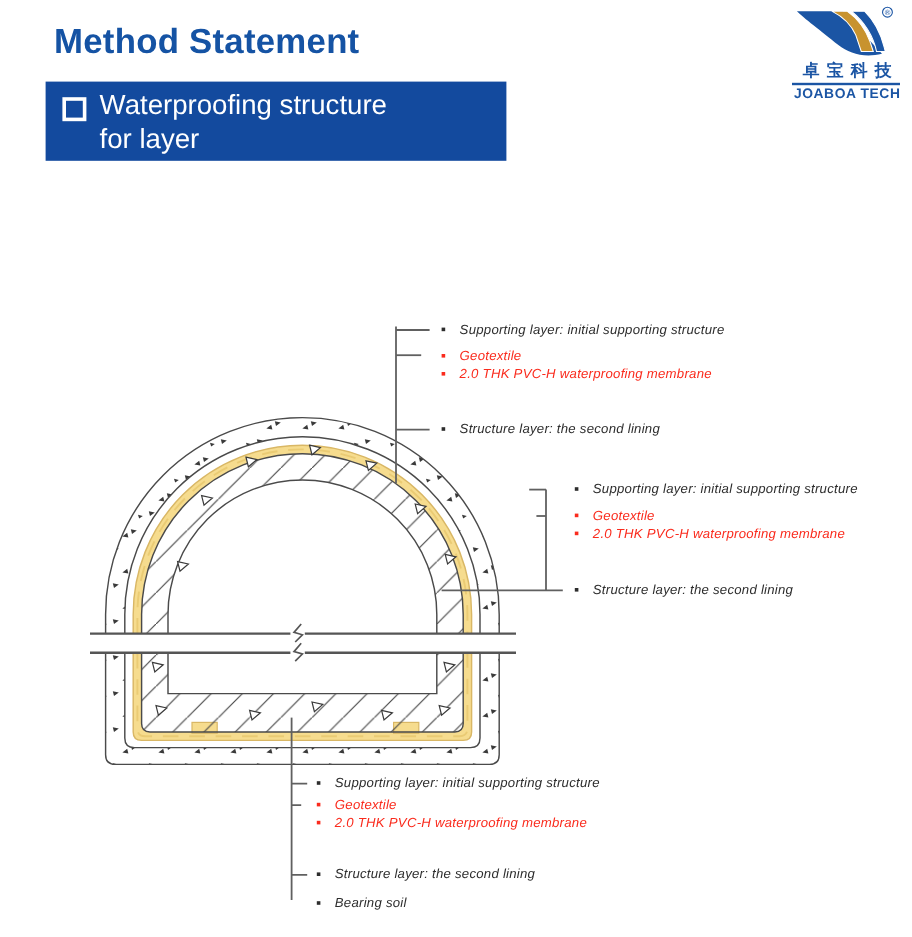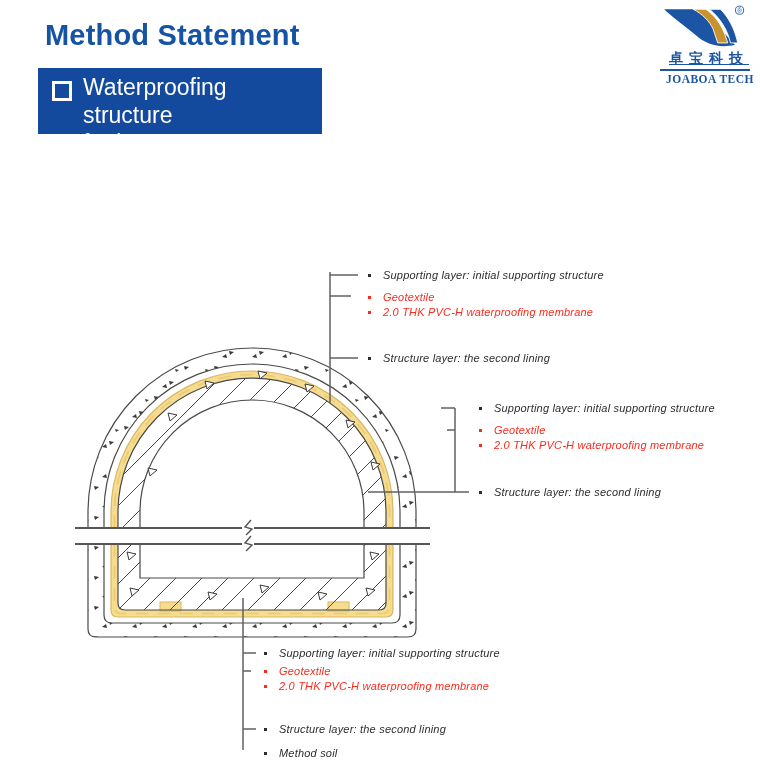--- a/index.html
+++ b/index.html
@@ -6,42 +6,42 @@
   .page{
     position:relative;width:760px;height:781px;background:#ffffff;
     font-family:"Liberation Sans", sans-serif;overflow:hidden;
   }
   
   .doc-title{
     position:absolute;left:45px;top:19px;
     font-size:29px;font-weight:bold;color:#1553A4;letter-spacing:0.2px;
   }
   .banner{
-    position:absolute;left:38px;top:68px;width:284px;height:66px;
+    position:absolute;left:38px;top:68px;width:384px;height:66px;
     background:#134A9E;color:#ffffff;
   }
   .banner-square{
     position:absolute;left:14px;top:13px;width:14px;height:14px;
     border:3px solid #ffffff;background:transparent;
   }
   .banner-text{
     position:absolute;left:45px;top:5px;
     font-size:23px;line-height:28px;font-weight:400;
   }
   
   .logo{position:absolute;left:650px;top:0px;width:110px;height:100px;}
   .logo-mark{position:absolute;left:0;top:2px;width:110px;height:50px;}
   .logo-cn{
     position:absolute;left:8px;top:50px;width:96px;text-align:center;
-    color:#1B55A4;font-weight:bold;font-size:14px;letter-spacing:6px;text-indent:6px;text-decoration:underline;
+    color:#1B55A4;font-weight:bold;font-size:14px;letter-spacing:6px;text-indent:6px;
   }
   .logo-rule{position:absolute;left:10px;top:69px;width:90px;height:2px;background:#1B55A4;}
   .logo-en{
-    position:absolute;left:8px;top:73px;width:96px;text-align:right;
-    color:#1B55A4;font-weight:bold;font-size:11.5px;letter-spacing:0.5px;font-family:Liberation Serif, serif;
+    position:absolute;left:8px;top:73px;width:96px;text-align:center;
+    color:#1B55A4;font-weight:bold;font-size:11.5px;letter-spacing:0.5px;
   }
   
   .diagram-svg{position:absolute;left:0;top:0;width:760px;height:781px;}
   .ann{
     position:absolute;font-size:11px;color:#2d2d2d;white-space:nowrap;
     letter-spacing:0.2px;line-height:14px;font-style:italic;
   }
   .ann .bullet{
     display:inline-block;width:3px;height:3px;background:#2d2d2d;
     vertical-align:middle;margin-right:12px;margin-bottom:2px;
@@ -202,16 +202,16 @@
   <div class="ann red" style="left:264px;top:664px;">
     <span class="bullet"></span><span>Geotextile</span>
   </div>
   <div class="ann red" style="left:264px;top:679px;">
     <span class="bullet"></span><span>2.0 THK PVC-H waterproofing membrane</span>
   </div>
   <div class="ann" style="left:264px;top:722px;">
     <span class="bullet"></span><span>Structure layer: the second lining</span>
   </div>
   <div class="ann" style="left:264px;top:746px;">
-    <span class="bullet"></span><span>Method soil</span>
+    <span class="bullet"></span><span>Bearing soil</span>
   </div>
 
 </div>
 
 </body></html>

